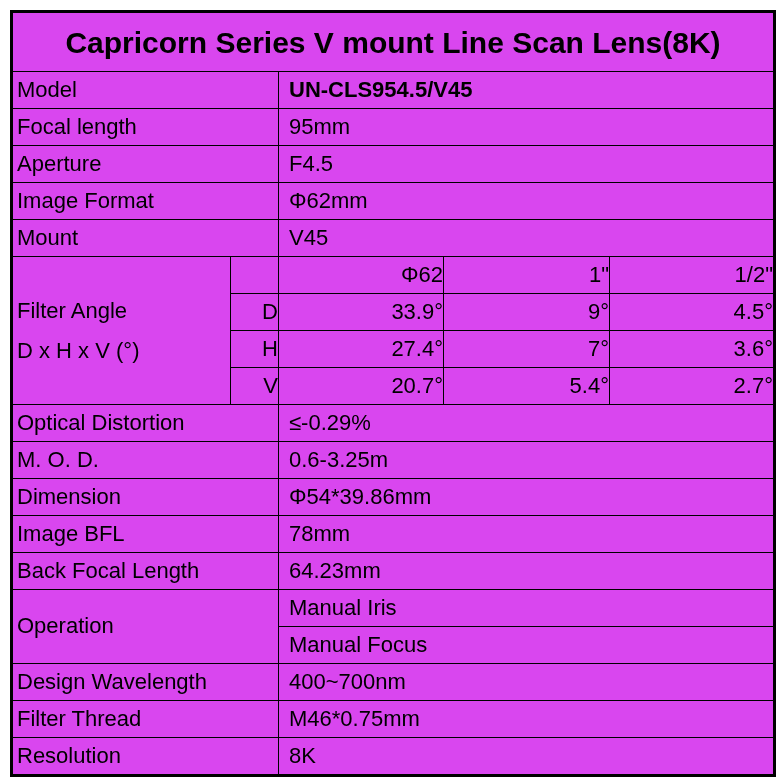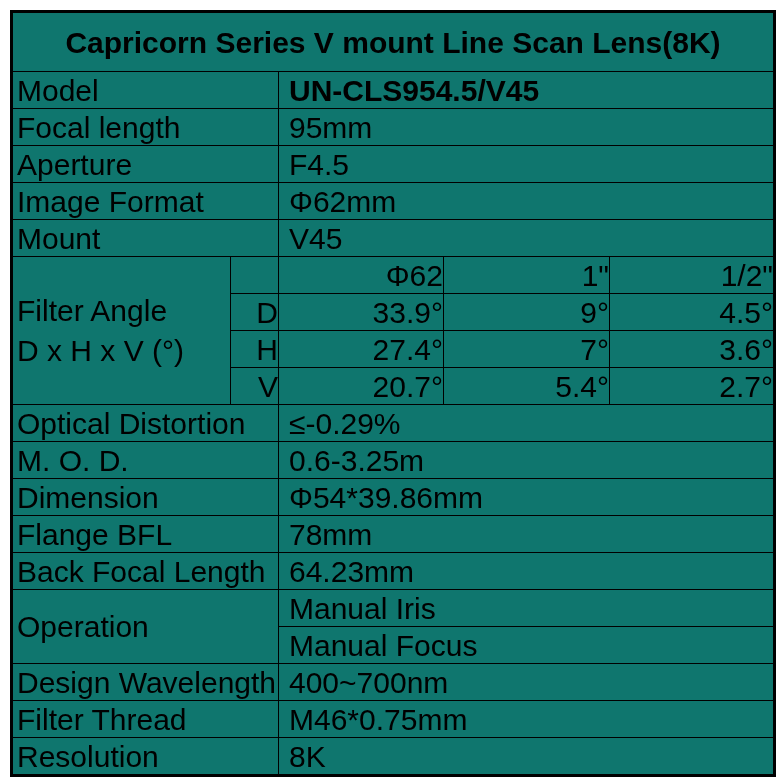--- a/index.html
+++ b/index.html
@@ -11,26 +11,26 @@
     font-family: "Liberation Sans", sans-serif;
     color: #000000;
   }
   .spec-table {
     position: absolute;
     left: 10px;
     top: 10px;
     border-collapse: collapse;
     table-layout: fixed;
     border: 3px solid #000000;
-    background: #0f766e;
+    background: #d946ef;
   }
   .spec-table td {
     border: 1px solid #000000;
     height: 36px;
-    font-size: 30px;
+    font-size: 22px;
     line-height: 1.1;
     vertical-align: middle;
     padding: 0;
     white-space: nowrap;
     overflow: hidden;
   }
   .title-cell {
     height: 58px !important;
     text-align: center;
     font-weight: bold;
@@ -126,21 +126,21 @@
     </tr>
     <tr>
       <td colspan="2" class="label-cell">M. O. D.</td>
       <td colspan="3" class="value-cell">0.6-3.25m</td>
     </tr>
     <tr>
       <td colspan="2" class="label-cell">Dimension</td>
       <td colspan="3" class="value-cell">Φ54*39.86mm</td>
     </tr>
     <tr>
-      <td colspan="2" class="label-cell">Flange BFL</td>
+      <td colspan="2" class="label-cell">Image BFL</td>
       <td colspan="3" class="value-cell">78mm</td>
     </tr>
     <tr>
       <td colspan="2" class="label-cell">Back Focal Length</td>
       <td colspan="3" class="value-cell">64.23mm</td>
     </tr>
 
     <tr>
       <td colspan="2" rowspan="2" class="label-cell">Operation</td>
       <td colspan="3" class="value-cell">Manual Iris</td>

